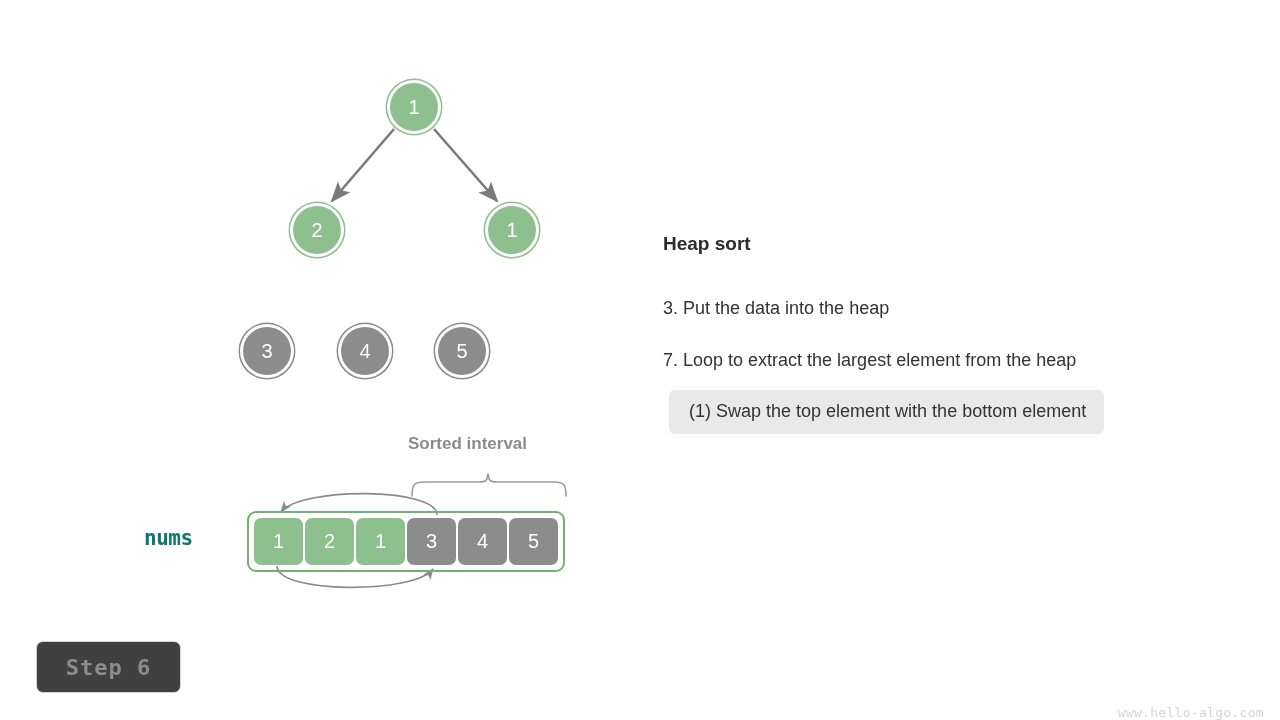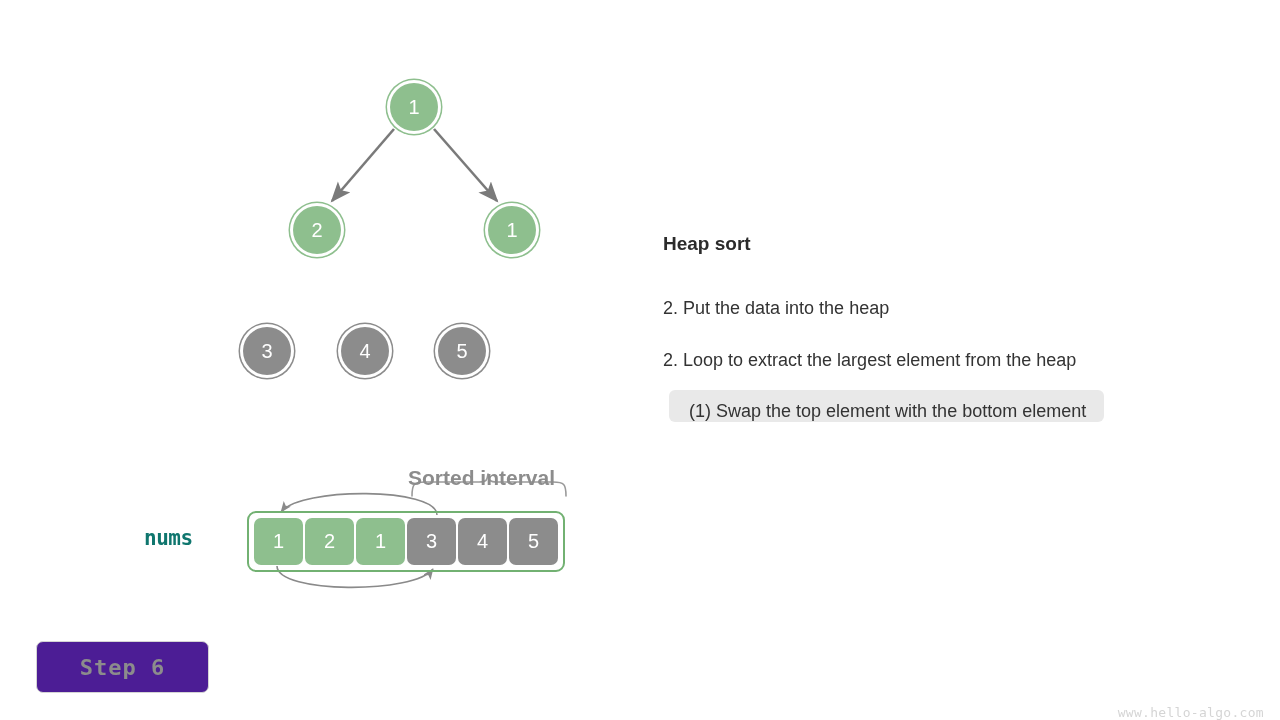--- a/index.html
+++ b/index.html
@@ -88,45 +88,44 @@
     font-weight: bold;
     font-size: 21px;
     color: #0f766e;
     letter-spacing: -0.5px;
   }
 
   .sorted-label {
     position: absolute;
     left: 408px;
     top: 434px;
-    font-size: 21px;
+    font-size: 17px;
     font-weight: bold;
     color: #8c8c8c;
     font-family: "Liberation Sans", sans-serif;
     white-space: nowrap;
-    margin-top: 32px;
   }
 
   .svg-overlay {
     position: absolute;
     left: 0; top: 0;
     width: 640px; height: 720px;
     pointer-events: none;
   }
 
   
   .step-badge {
     position: absolute;
     left: 36px;
     top: 641px;
-    width: 173px;
+    width: 145px;
     height: 52px;
     border: 1px solid #d4d4d4;
     border-radius: 7px;
-    background: #4c1d95;
+    background: #404040;
     display: flex;
     align-items: center;
     justify-content: center;
     font-family: "DejaVu Sans Mono", "Liberation Mono", monospace;
     font-size: 22px;
     font-weight: bold;
     color: #8c8c8c;
     letter-spacing: 1px;
   }
 
@@ -161,21 +160,21 @@
     font-size: 18px;
     color: #333333;
     white-space: nowrap;
   }
   .substep {
     position: absolute;
     top: 378px;
     left: 6px;
     background: #e9e9e9;
     border-radius: 6px;
-    padding: 11px 18px 0 20px;
+    padding: 11px 18px 12px 20px;
     font-size: 18px;
     color: #333333;
     white-space: nowrap;
   }
 
   
   .watermark {
     position: absolute;
     right: 16px;
     bottom: 0;
@@ -263,18 +262,18 @@
     </div>
   </div>
 
   <div class="step-badge">
     <span>Step 6</span>
   </div>
 </div>
 
 <div id="text-panel">
   <div class="panel-title">Heap sort</div>
-  <div class="step-line-1">2. Put the data into the heap</div>
-  <div class="step-line-2">2. Loop to extract the largest element from the heap</div>
+  <div class="step-line-1">3. Put the data into the heap</div>
+  <div class="step-line-2">7. Loop to extract the largest element from the heap</div>
   <div class="substep">(1) Swap the top element with the bottom element</div>
 </div>
 
 <div class="watermark">www.hello-algo.com</div>
 
 </body></html>

